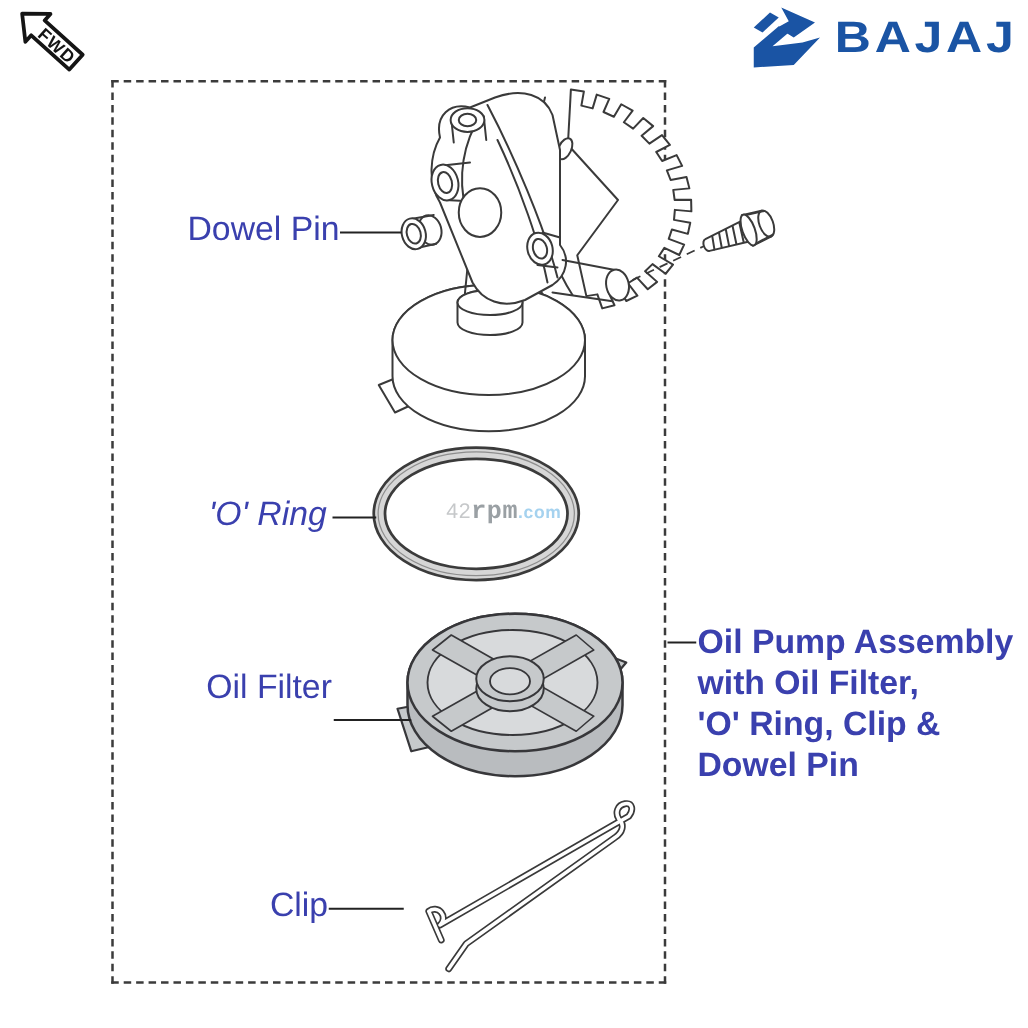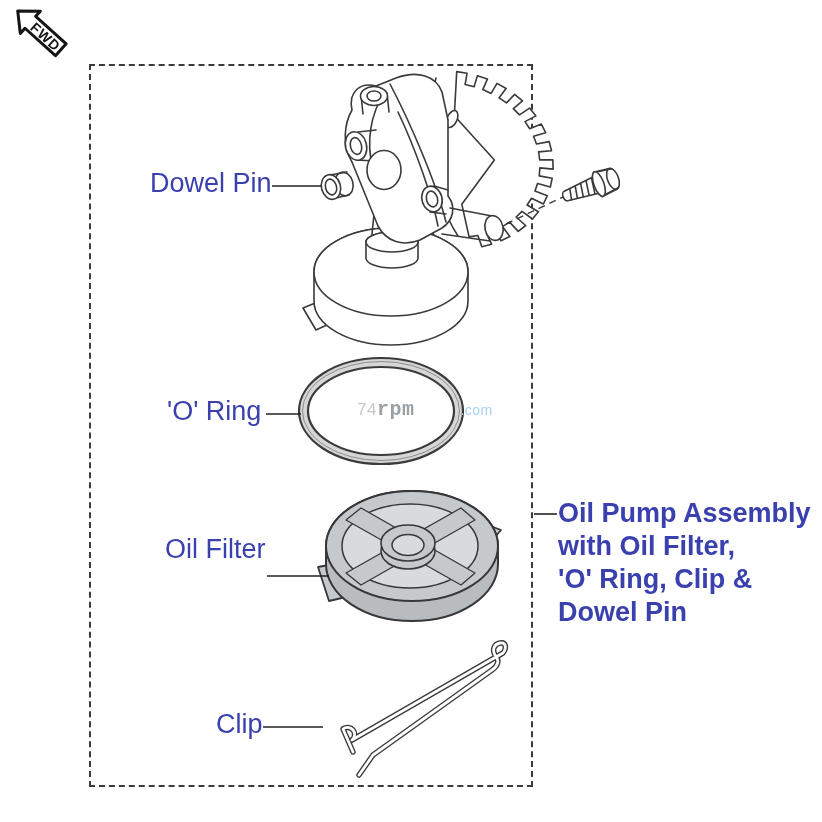--- a/index.html
+++ b/index.html
@@ -5,49 +5,57 @@
   html,body{margin:0;padding:0;background:#ffffff;}
   body{width:822px;height:822px;position:relative;overflow:hidden;
        font-family:"Liberation Sans",sans-serif;}
   .stage{position:absolute;left:0;top:0;width:822px;height:822px;}
   .dashed-box{position:absolute;left:89px;top:64px;width:444px;height:723px;
        border:2px dashed #3b3b3b;box-sizing:border-box;}
   .art{position:absolute;left:0;top:0;width:822px;height:822px;}
   .part-label{position:absolute;color:#3a40ae;font-size:27px;line-height:30px;
        white-space:nowrap;}
   .lbl-dowel{left:150px;top:168px;}
-  .lbl-oring{left:167px;top:396px;}
+  .lbl-oring{left:167px;top:396px;font-style:italic;}
   .lbl-filter{left:165px;top:534px;}
   .lbl-clip{left:216px;top:709px;}
   .assembly-label{position:absolute;left:558px;top:497px;color:#3a40ae;
        font-size:27px;line-height:33px;white-space:nowrap;font-weight:bold;}
   .brand{position:absolute;right:8px;top:5px;display:flex;align-items:center;}
   .brand-text{color:#1a54a4;font-size:40px;font-weight:700;letter-spacing:3px;
        transform:scaleY(0.88);margin-left:12px;}
   .fwd-badge{position:absolute;left:3px;top:1px;}
   .watermark{position:absolute;left:357px;top:398px;letter-spacing:0.5px;
        white-space:nowrap;}
   .wm-99{color:#c6c8ca;font-size:17px;}
   .wm-rpm{color:#9aa0a4;font-size:20px;font-weight:700;font-family:Liberation Mono, monospace;}
-  .wm-com{color:#a5d2ef;font-size:14px;font-weight:400;margin-left:46px;}
+  .wm-com{color:#a5d2ef;font-size:14px;font-weight:700;}
   svg .ln{stroke:#3a3a3a;stroke-width:1.6;fill:none;stroke-linejoin:round;stroke-linecap:round;}
   svg .wh{fill:#ffffff;}
 </style>
 </head>
 <body>
 
 <div class="stage">
 
   <svg class="fwd-badge" width="72" height="68" viewBox="0 0 72 68">
     <g transform="translate(37,30) rotate(42)">
       <path d="M-30,0 L-13,-15 L-13,-8 L28,-8 L28,8 L-13,8 L-13,15 Z" fill="#ffffff" stroke="#151515" stroke-width="3" stroke-linejoin="round"></path>
       <text x="8" y="5.5" text-anchor="middle" font-size="14" font-weight="bold" letter-spacing="1" fill="#151515">FWD</text>
     </g>
   </svg>
 
+  <div class="brand">
+    <svg width="56" height="50" viewBox="0 0 56 50">
+      <polygon points="3,17 16,5 23,9 10,21" fill="#1a54a4"></polygon>
+      <polygon points="25,1 52,13 35,25 22,17 31,12" fill="#1a54a4"></polygon>
+      <polygon points="3,33 23,16 31,21 18,32 42,29 56,25 35,47 3,49" fill="#1a54a4"></polygon>
+    </svg>
+    <div class="brand-text">BAJAJ</div>
+  </div>
 
   <div class="dashed-box"></div>
 
   <svg class="art" viewBox="0 0 822 822">
 
     <g>
 
       <path id="gearTeeth" class="ln wh" d="M456.1,83.1 L456.7,71.6 L467.1,73.2 L465.1,84.5 L474.1,86.7 L477.4,75.7 L487.4,79.1 L482.8,89.6 L491.1,93.4 L497.0,83.4 L506.1,88.5 L499.1,97.8 L506.5,102.9 L514.6,94.4 L522.5,100.9 L513.3,108.6 L519.5,114.9 L529.6,108.1 L535.9,115.9 L525.0,121.6 L529.7,128.8 L541.3,124.1 L545.7,132.7 L533.5,136.3 L536.5,144.0 L549.2,141.6 L551.5,150.7 L538.6,151.9 L539.7,159.9 L552.9,159.9 L553.1,169.1 L539.9,167.9 L539.2,175.9 L552.2,178.2 L550.3,187.1 L537.5,183.6 L535.0,191.1 L547.3,195.7 L543.4,204.0 L531.5,198.3 L527.1,205.0 L538.4,211.7 L532.5,219.0 L522.0,211.3 L516.1,217.0 L525.7,225.5 L518.2,231.4 L509.6,222.1 L502.4,226.6 L509.9,236.5 L501.0,240.8 L494.6,230.3 L486.5,233.3 L491.6,244.2 L481.8,246.7 L477.9,235.5 L469.1,236.9 L461.8,204.2 L494.4,160.0 L454.3,115.8 Z"></path>
       <path class="ln" d="M436,78 C424,120 428,190 458,236"></path>
       <path class="ln" d="M414,86 C402,130 406,198 440,244"></path>
@@ -135,21 +143,21 @@
     <g stroke="#222222" stroke-width="1.6">
       <line x1="272" y1="186" x2="321" y2="186"></line>
       <line x1="266" y1="414" x2="301" y2="414"></line>
       <line x1="267" y1="576" x2="329" y2="576"></line>
       <line x1="263" y1="727" x2="323" y2="727"></line>
       <line x1="534" y1="514" x2="557" y2="514"></line>
     </g>
   </svg>
 
   <div class="watermark">
-    <span class="wm-99">74</span><span class="wm-rpm">rpm</span><span class="wm-com">.com</span>
+    <span class="wm-99">42</span><span class="wm-rpm">rpm</span><span class="wm-com">.com</span>
   </div>
 
   <div class="part-label lbl-dowel">Dowel Pin</div>
   <div class="part-label lbl-oring">'O' Ring</div>
   <div class="part-label lbl-filter">Oil Filter</div>
   <div class="part-label lbl-clip">Clip</div>
 
   <div class="assembly-label">
     <div>Oil Pump Assembly</div>
     <div>with Oil Filter,</div>

